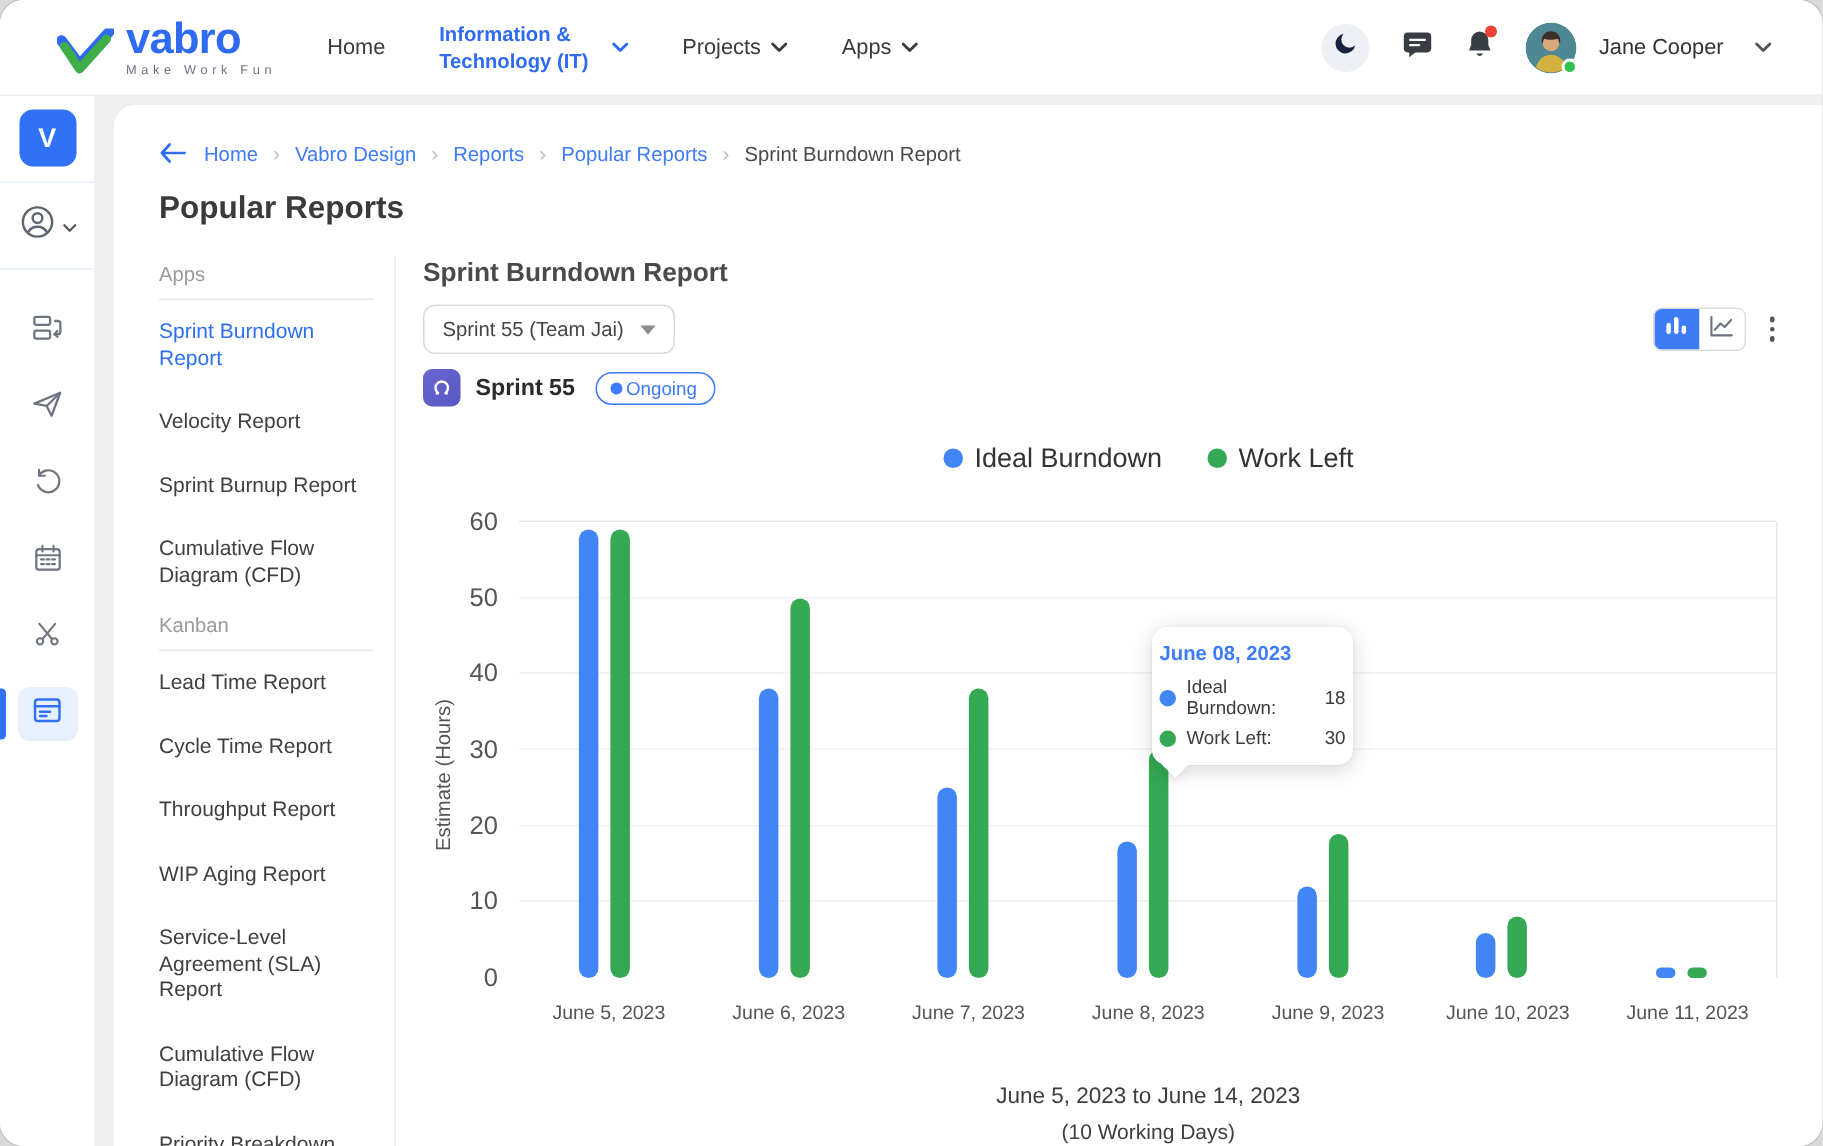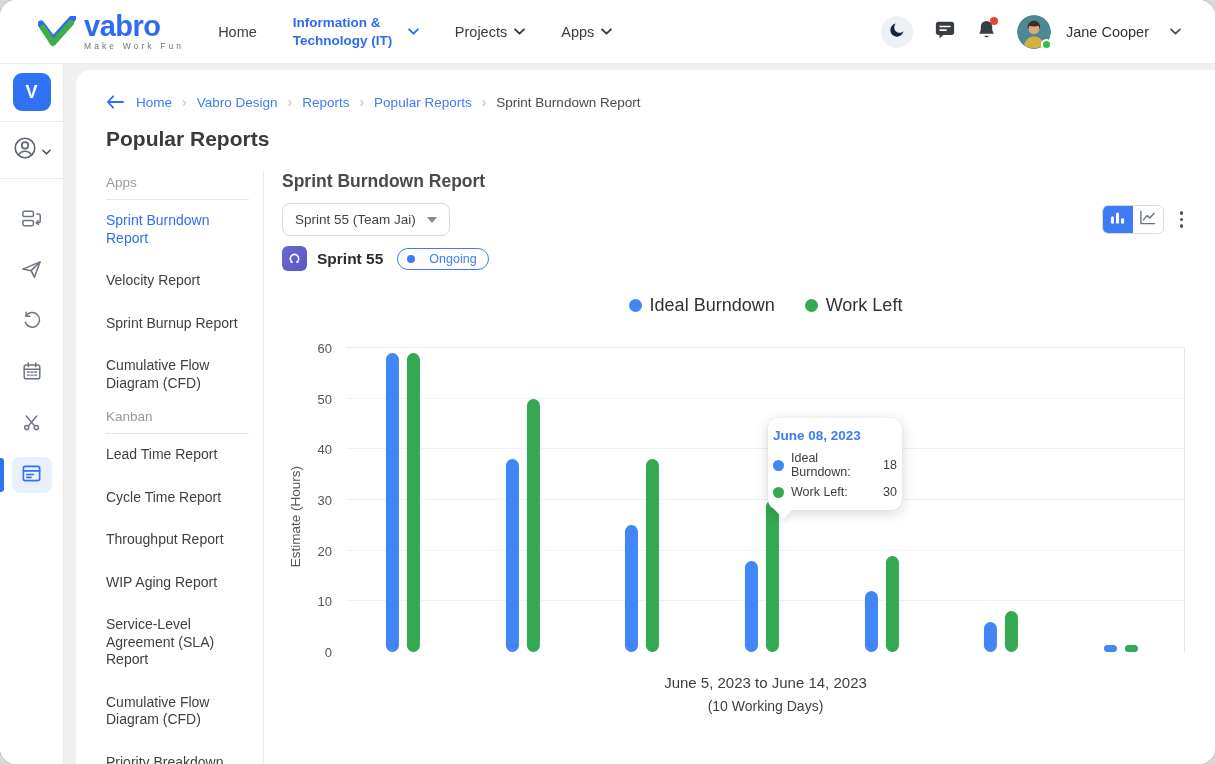--- a/index.html
+++ b/index.html
@@ -1,21 +1,21 @@
 <!DOCTYPE html>
 <html><head>
 <meta charset="utf-8">
 <style>
   * { margin:0; padding:0; box-sizing:border-box; }
   html,body { width:1215px; height:764px; background:#d9d9d9; font-family:"Liberation Sans","DejaVu Sans",sans-serif; }
   .app { position:relative; width:1215px; height:764px; background:#fff; border-radius:16px; overflow:hidden; box-shadow:0 0 0 1px rgba(0,0,0,.10); }
 
   
   .navbar { height:64px; background:#fff; display:flex; align-items:center; padding:0 34px 0 38px; border-bottom:1px solid #ededed; position:relative; z-index:10; }
-  .logo-block { display:flex; align-items:center; gap:8px; margin-right:34px; }
+  .logo-block { display:flex; align-items:flex-end; gap:8px; margin-right:34px; }
   .logo-text-wrap { display:flex; flex-direction:column; }
   .logo-name { font-size:29px; font-weight:bold; color:#2e6bf0; letter-spacing:-0.5px; line-height:26px; }
   .logo-tagline { font-size:8.5px; letter-spacing:3.1px; color:#6b7280; margin-top:2px; }
   .nav-items { display:flex; align-items:center; gap:36px; }
   .nav-item { display:flex; align-items:center; gap:7px; font-size:14.5px; color:#3b3b3b; cursor:pointer; }
   .nav-item .chev { color:#3b3b3b; display:flex; }
   .nav-item.active { color:#2e6bf0; font-weight:bold; }
   .nav-item.active .chev { color:#2e6bf0; }
   .nav-label.two-line { max-width:108px; font-size:13.5px; line-height:1.3; }
   .search { position:relative; margin-left:42px; }
@@ -68,35 +68,35 @@
   .select .sel-caret { margin-left:auto; width:0; height:0; border-left:5px solid transparent; border-right:5px solid transparent; border-top:6px solid #8a8a8a; }
   .toggle-group { margin-left:auto; display:flex; border:1px solid #d9d9d9; border-radius:6px; overflow:hidden; }
   .toggle-btn { width:30px; height:27px; display:flex; align-items:center; justify-content:center; background:#fff; cursor:pointer; }
   .toggle-btn.active { background:#3d7bf7; }
   .kebab { display:flex; flex-direction:column; gap:3px; margin-left:16px; margin-right:2px; cursor:pointer; }
   .kebab span { width:3.5px; height:3.5px; border-radius:50%; background:#555; }
 
   .sprint-row { display:flex; align-items:center; gap:10px; margin-top:10px; }
   .sprint-icon { width:25px; height:25px; border-radius:6px; background:linear-gradient(135deg,#6a67d2,#5a57c2); display:flex; align-items:center; justify-content:center; }
   .sprint-name { font-size:15.5px; font-weight:bold; color:#2b2b2b; }
-  .ongoing-pill { display:flex; align-items:center; gap:14px; border:1.5px solid #3d7bf7; border-radius:999px; padding:3px 11px 3px 9px; margin-left:4px; cursor:pointer; }
+  .ongoing-pill { display:flex; align-items:center; gap:2px; border:1.5px solid #3d7bf7; border-radius:999px; padding:3px 11px 3px 9px; margin-left:4px; cursor:pointer; }
   .ongoing-pill .dot { width:8px; height:8px; border-radius:50%; background:#3d7bf7; }
   .ongoing-pill .txt { font-size:12.5px; color:#3d7bf7; }
 
   
   .legend { display:flex; justify-content:center; gap:30px; margin-top:24px; padding-left:64px; }
   .legend-item { display:flex; align-items:center; gap:8px; font-size:18px; color:#333; cursor:pointer; }
   .legend-dot { width:13px; height:13px; border-radius:50%; }
 
   .chart { position:relative; padding-left:64px; margin-top:32px; }
   .ylabel { position:absolute; left:6px; top:118px; writing-mode:vertical-rl; transform:rotate(180deg); font-size:13.5px; color:#555; }
   .plot { position:relative; height:304px; border-right:1px solid #e7e7e7; }
   .gridline { position:absolute; left:0; right:0; height:1px; background:#f1f1f1; }
   .gridline.top { background:#e9e9e9; }
-  .ytick { position:absolute; right:calc(100% + 14px); transform:translateY(50%); font-size:13px; color:#555; }
+  .ytick { position:absolute; right:calc(100% + 14px); transform:translateY(50%); font-size:17px; color:#555; }
   .bar-group { position:absolute; bottom:0; height:100%; transform:translateX(-59%); display:flex; align-items:flex-end; gap:8px; }
   .bar { width:13px; border-radius:7px; min-height:7px; }
   .xlabels { position:relative; height:48px; }
   .xlabel { position:absolute; top:15px; transform:translateX(-50%); font-size:13px; color:#555; white-space:nowrap; }
   .chart-footer { text-align:center; padding-left:64px; margin-top:22px; }
   .cf-line1 { font-size:15px; color:#3e3e3e; }
   .cf-line2 { font-size:14px; color:#3e3e3e; margin-top:7px; }
 
   
   .tooltip { position:absolute; left:50%; margin-left:3px; top:70px; width:134px; background:#fff; border-radius:10px; box-shadow:0 3px 14px rgba(0,0,0,.16),0 0 2px rgba(0,0,0,.08); padding:10px 5px 11px; z-index:6; }
@@ -422,20 +422,29 @@
                   </div>
                   <div class="bar-group" style="left: 78.5714%;">
                     <div class="bar" style="height: 10%; background: rgb(66, 133, 244);"></div>
                     <div class="bar" style="height: 13.3333%; background: rgb(52, 168, 83);"></div>
                   </div>
                   <div class="bar-group" style="left: 92.8571%;">
                     <div class="bar" style="height: 1.66667%; background: rgb(66, 133, 244);"></div>
                     <div class="bar" style="height: 1.66667%; background: rgb(52, 168, 83);"></div>
                   </div>
                 </div>
+              <div class="xlabels" id="xlabels">
+                  <div class="xlabel" style="left: 7.14286%;">June 5, 2023</div>
+                  <div class="xlabel" style="left: 21.4286%;">June 6, 2023</div>
+                  <div class="xlabel" style="left: 35.7143%;">June 7, 2023</div>
+                  <div class="xlabel" style="left: 50%;">June 8, 2023</div>
+                  <div class="xlabel" style="left: 64.2857%;">June 9, 2023</div>
+                  <div class="xlabel" style="left: 78.5714%;">June 10, 2023</div>
+                  <div class="xlabel" style="left: 92.8571%;">June 11, 2023</div>
+                </div>
             </div>
 
             <div class="chart-footer">
               <div class="cf-line1">June 5, 2023 to June 14, 2023</div>
               <div class="cf-line2">(10 Working Days)</div>
             </div>
 
           </div>
         </div>
 

